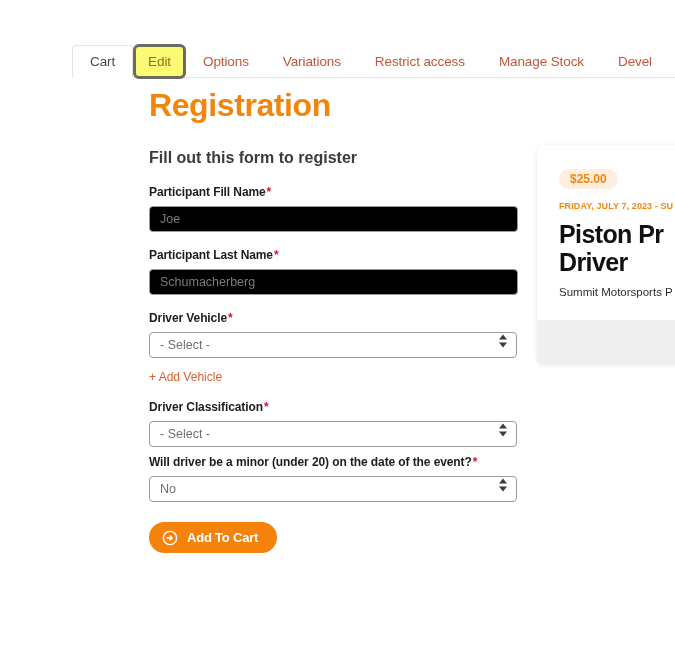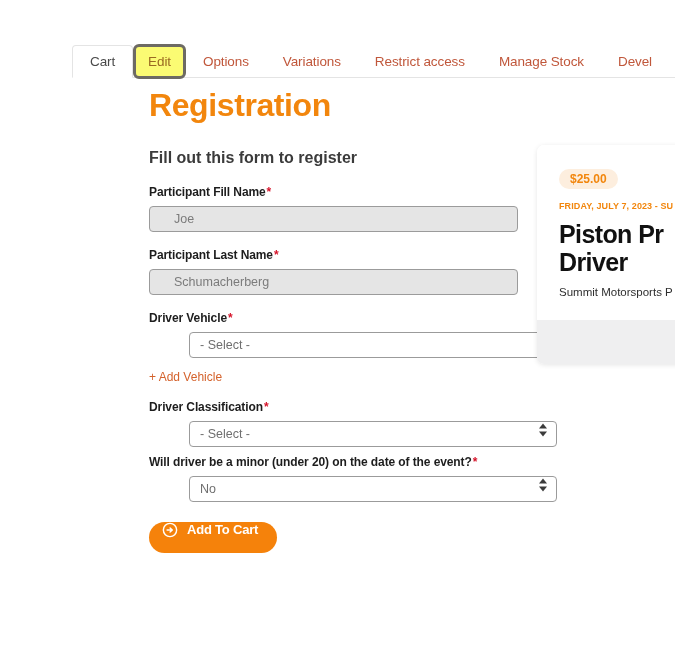--- a/index.html
+++ b/index.html
@@ -80,36 +80,35 @@
     color: #1d1d1d;
     margin-bottom: 7px;
     letter-spacing: -0.1px;
   }
   .req { color: #d6142a; font-weight: bold; margin-left: 1px; }
 
   .text-input {
     display: block;
     width: 369px;
     height: 26px;
-    padding: 2px 24px;
+    padding: 2px 10px;
     font-size: 12.5px;
     color: #7b7b7b;
     border: 1px solid #9b9b9b;
     border-radius: 4px;
-    background: #e5e5e5;
+    background: #000000;
     font-family: "Liberation Sans", sans-serif;
     outline: none;
   }
   .text-input::placeholder { color: #7b7b7b; }
 
   .select-wrap {
     position: relative;
     width: 368px;
     height: 18px;
-    margin-left: 40px;
   }
   .select-box {
     width: 368px;
     height: 26px;
     padding: 2px 26px 2px 10px;
     font-size: 12.5px;
     color: #6f6f6f;
     border: 1px solid #9b9b9b;
     border-radius: 4px;
     background: #ffffff;
@@ -138,21 +137,21 @@
     display: inline-block;
     font-size: 12px;
     color: #d4622c;
     text-decoration: none;
     margin: 4px 0 16px 0;
     cursor: pointer;
   }
 
   .cart-btn {
     display: inline-flex;
-    align-items: flex-start;
+    align-items: center;
     gap: 9px;
     height: 31px;
     padding: 0 19px 0 13px;
     background: #f5820b;
     border: none;
     border-radius: 16px;
     color: #ffffff;
     font-size: 13px;
     font-weight: bold;
     cursor: pointer;

